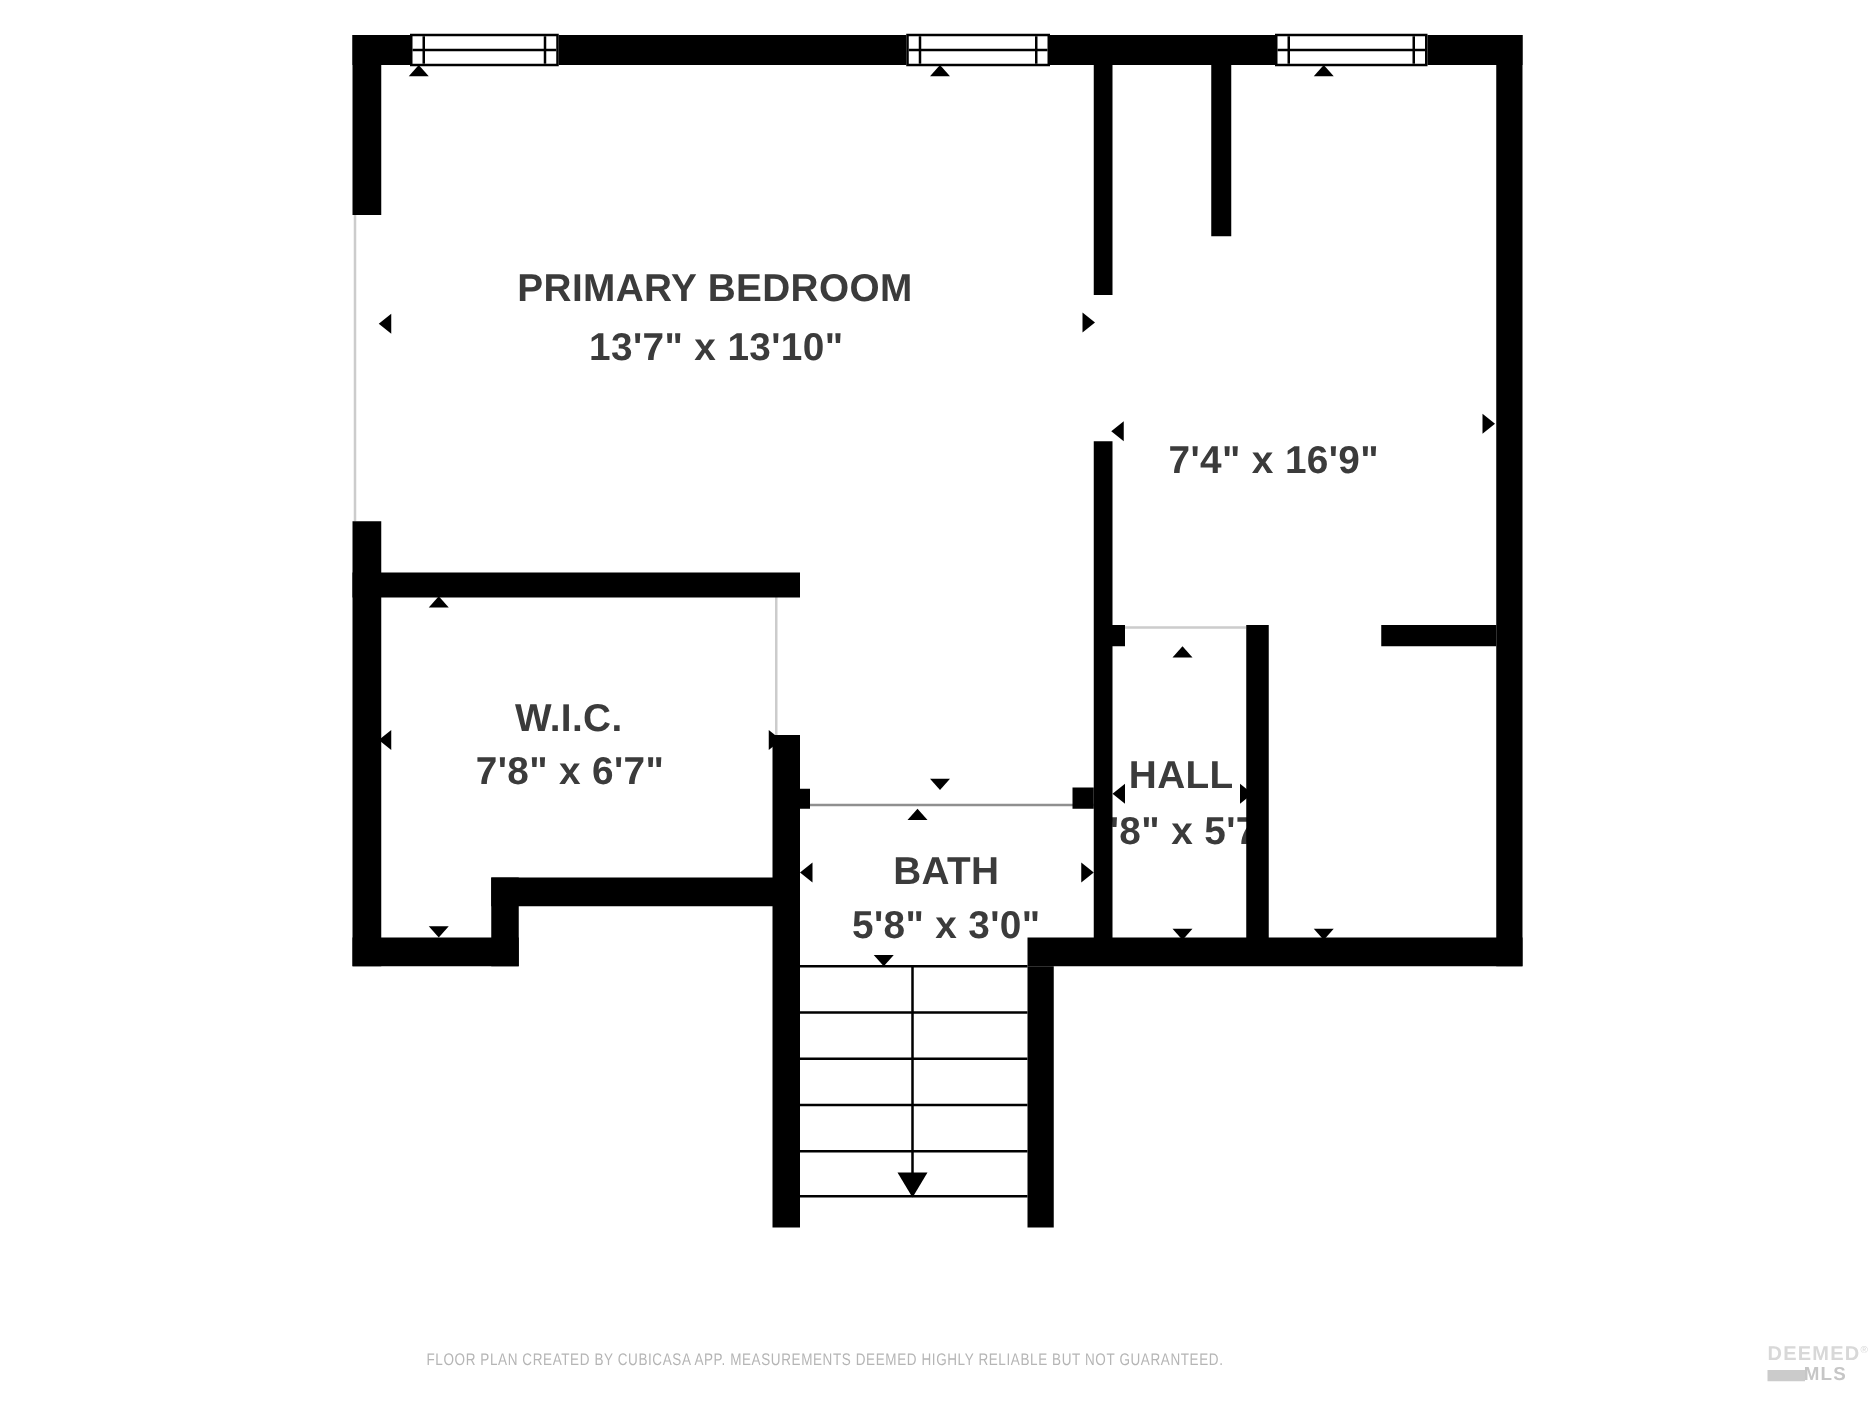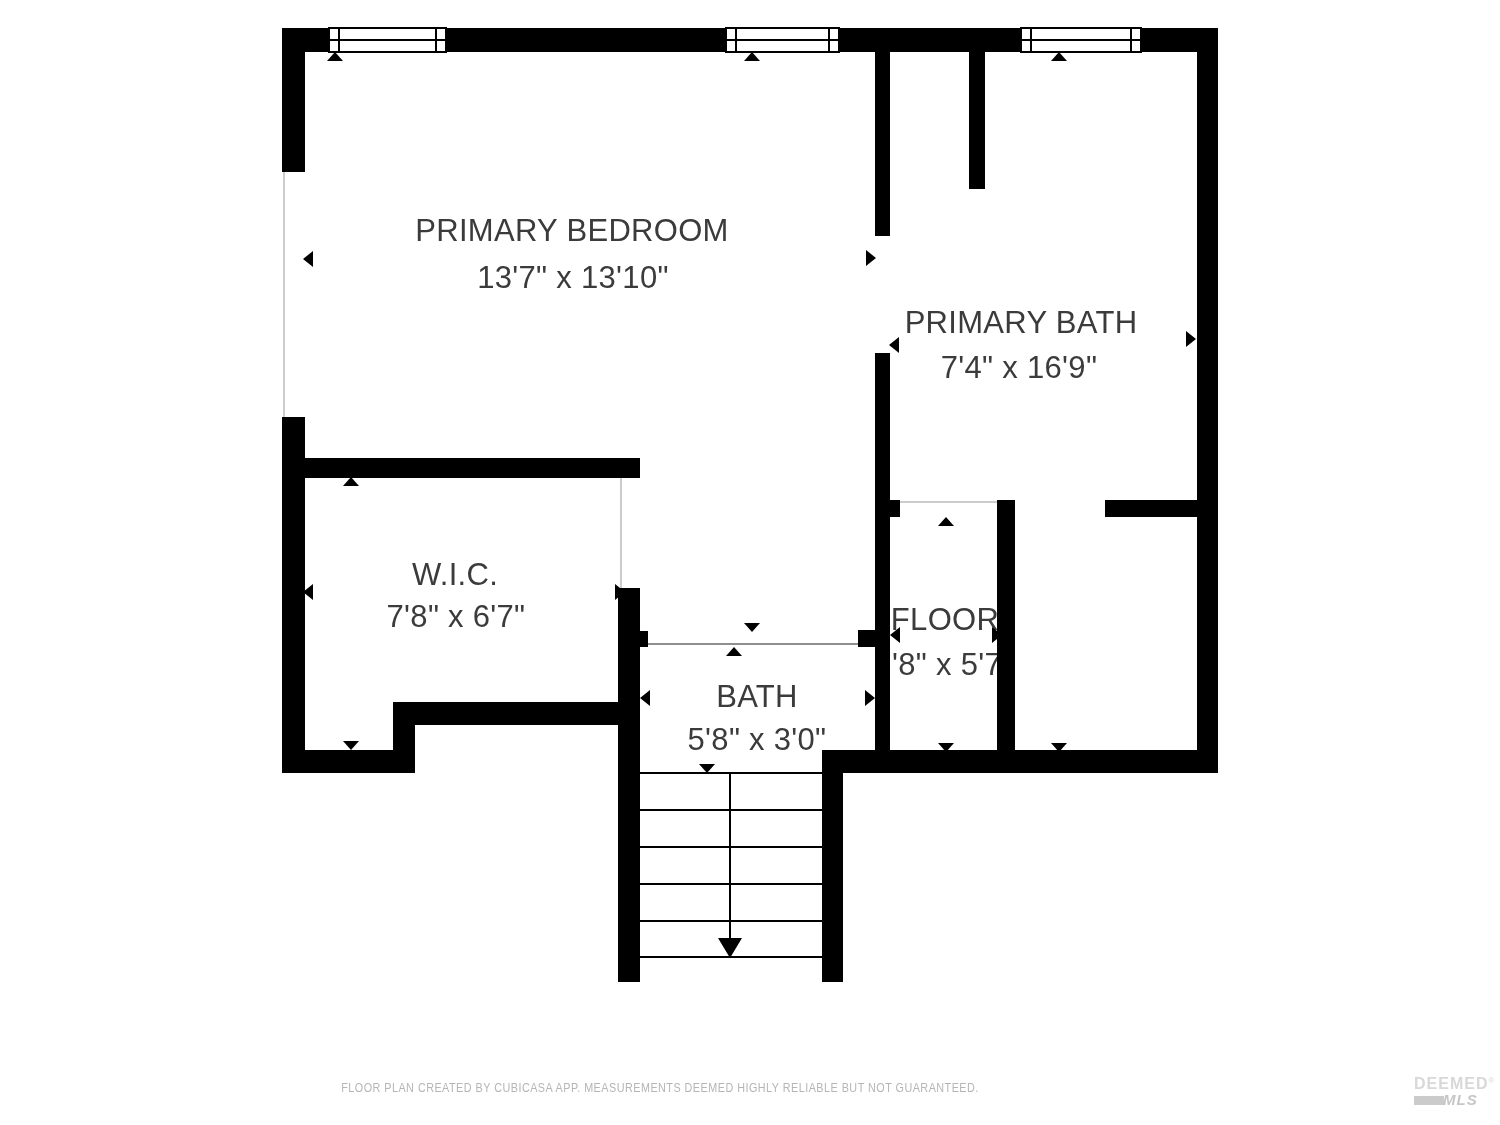--- a/index.html
+++ b/index.html
@@ -12,32 +12,32 @@
   .window .mid{position:absolute;left:0;right:0;top:50%;height:2px;margin-top:-1px;background:#000;}
   .window .vl{position:absolute;top:0;bottom:0;width:2px;background:#000;}
   .window .vl.l{left:8px;}
   .window .vl.r{right:8px;}
   .arrow{position:absolute;width:0;height:0;z-index:4;}
   .arrow.up{border-left:8px solid transparent;border-right:8px solid transparent;border-bottom:9px solid #000;}
   .arrow.down{border-left:8px solid transparent;border-right:8px solid transparent;border-top:9px solid #000;}
   .arrow.left{border-top:8px solid transparent;border-bottom:8px solid transparent;border-right:10px solid #000;}
   .arrow.right{border-top:8px solid transparent;border-bottom:8px solid transparent;border-left:10px solid #000;}
   .label{position:absolute;z-index:2;transform:translate(-50%,-50%);font-size:31px;color:#3b3b3b;
-         white-space:nowrap;letter-spacing:0.3px;}
+         white-space:nowrap;letter-spacing:0.3px;font-weight:bold;}
   .step{position:absolute;background:#000;height:2px;z-index:2;}
   .runner{position:absolute;background:#000;width:2px;z-index:2;}
   .runner-head{position:absolute;width:0;height:0;border-left:12px solid transparent;
                border-right:12px solid transparent;border-top:20px solid #000;z-index:2;}
   .footer{position:absolute;left:660px;top:1080px;transform:translateX(-50%) scaleX(0.8);
           font-size:13.5px;color:#b5b5b5;letter-spacing:0.6px;white-space:nowrap;z-index:1;}
   .logo{position:absolute;left:1414px;top:1075px;width:80px;z-index:1;}
   .logo .brand{font-size:16px;font-weight:bold;color:#d8d8d8;letter-spacing:1px;}
   .logo .reg{font-size:8px;color:#d8d8d8;vertical-align:super;}
   .logo .bar{position:absolute;left:0;top:21px;width:30px;height:9px;background:#cbcbcb;}
-  .logo .sub{position:absolute;left:29px;top:16px;font-size:15px;font-style:italic;
+  .logo .sub{position:absolute;left:29px;top:16px;font-size:15px;
              font-weight:bold;color:#c6c6c6;letter-spacing:1px;}
 </style>
 </head>
 <body>
 
 <div class="canvas">
 
   <div class="wall" style="left:282px;top:28px;width:936px;height:24px;"></div>
   <div class="wall" style="left:282px;top:28px;width:23px;height:144px;"></div>
   <div class="wall" style="left:282px;top:417px;width:23px;height:356px;"></div>
@@ -113,27 +113,26 @@
   <div class="arrow down" style="left:938px;top:743px;"></div>
 
   <div class="arrow left" style="left:889px;top:337px;"></div>
   <div class="arrow right" style="left:1186px;top:331px;"></div>
   <div class="arrow up" style="left:1051px;top:52px;"></div>
   <div class="arrow down" style="left:1051px;top:743px;"></div>
 
   <div class="label" style="left:572px;top:231px;">PRIMARY BEDROOM</div>
   <div class="label" style="left:573px;top:278px;">13'7" x 13'10"</div>
 
-  <div class="label" style="left:1021px;top:323px;">PRIMARY BATH</div>
   <div class="label" style="left:1019px;top:368px;">7'4" x 16'9"</div>
 
   <div class="label" style="left:455px;top:575px;">W.I.C.</div>
   <div class="label" style="left:456px;top:617px;">7'8" x 6'7"</div>
 
-  <div class="label" style="left:945px;top:620px;">FLOOR</div>
+  <div class="label" style="left:945px;top:620px;">HALL</div>
   <div class="label" style="left:947px;top:665px;">'8" x 5'7</div>
 
   <div class="label" style="left:757px;top:697px;">BATH</div>
   <div class="label" style="left:757px;top:740px;">5'8" x 3'0"</div>
 
   <div class="footer">FLOOR PLAN CREATED BY CUBICASA APP. MEASUREMENTS DEEMED HIGHLY RELIABLE BUT NOT GUARANTEED.</div>
 
   <div class="logo">
     <span class="brand">DEEMED</span><span class="reg">®</span>
     <div class="bar"></div>

